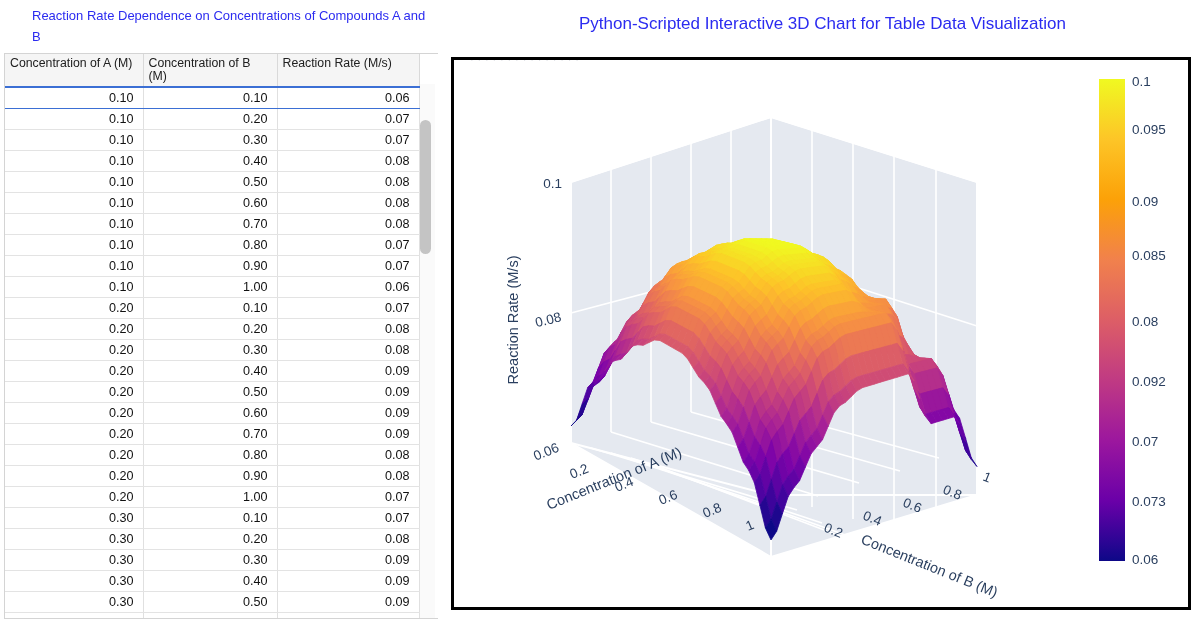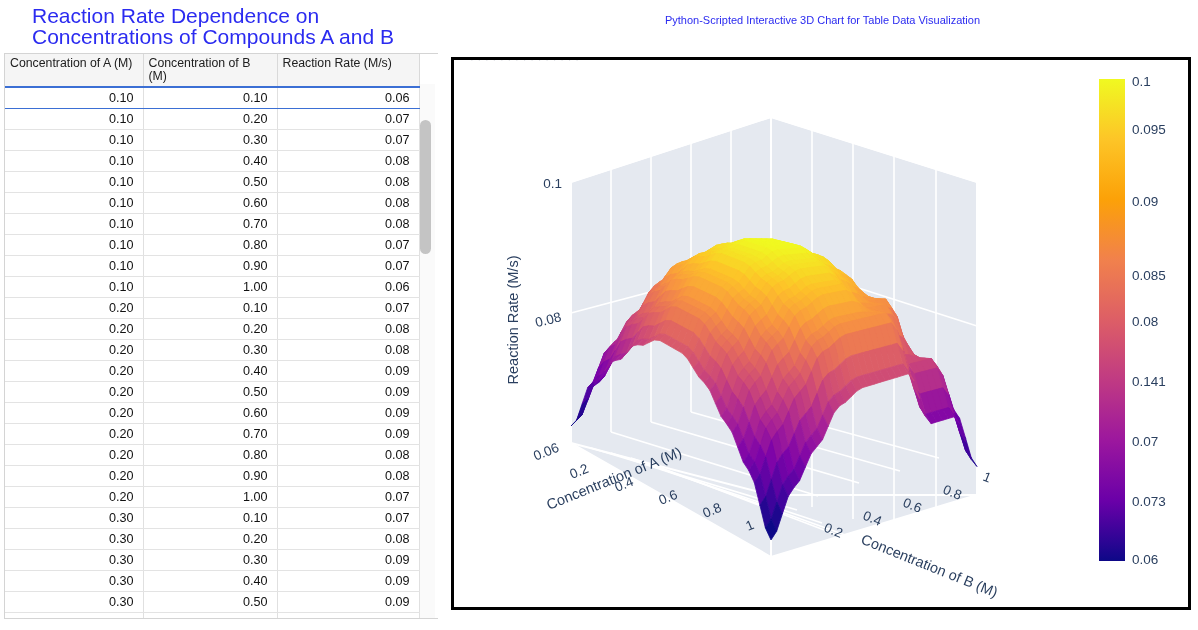--- a/index.html
+++ b/index.html
@@ -20,21 +20,21 @@
   
   #left-panel {
     position: absolute;
     left: 0; top: 0;
     width: 447px;
     height: 630px;
     overflow: hidden;
   }
   #table-title {
     color: #2b2bf0;
-    font-size: 21px;
+    font-size: 13px;
     line-height: 21px;
     font-weight: 400;
     padding: 5px 10px 6px 32px;
     white-space: pre-wrap;
   }
   #table-wrap {
     position: relative;
     margin-left: 4px;
     width: 434px;
     height: 566px;
@@ -105,21 +105,21 @@
   }
 
   
   #chart-title {
     position: absolute;
     left: 447px;
     top: 14px;
     width: 751px;
     text-align: center;
     color: #2b2bf0;
-    font-size: 11px;
+    font-size: 17px;
     font-weight: 400;
   }
   #chart-frame {
     position: absolute;
     left: 451px;
     top: 57px;
     width: 740px;
     height: 553px;
     background: #ffffff;
     border: 3px solid #000000;
@@ -1740,23 +1740,23 @@
           <text class="axis-tick" x="528" y="420" transform="rotate(22,528,420)">1</text>
           <text class="axis-title" x="406" y="483" transform="rotate(22,406,483)">Concentration of B (M)</text>
         </g>
       </svg>
 
       <div id="colorbar">
         <div id="colorbar-gradient"></div>
         <div class="cb-tick" style="top:2px">0.1</div>
         <div class="cb-tick" style="top:50px">0.095</div>
         <div class="cb-tick" style="top:122px">0.09</div>
-        <div class="cb-tick" style="top:196px">0.085</div>
+        <div class="cb-tick" style="top:176px">0.085</div>
         <div class="cb-tick" style="top:242px">0.08</div>
-        <div class="cb-tick" style="top:302px">0.141</div>
+        <div class="cb-tick" style="top:302px">0.092</div>
         <div class="cb-tick" style="top:362px">0.07</div>
         <div class="cb-tick" style="top:422px">0.073</div>
         <div class="cb-tick" style="top:480px">0.06</div>
       </div>
 
     </div>
   </div>
 </div>
 
 </body></html>

